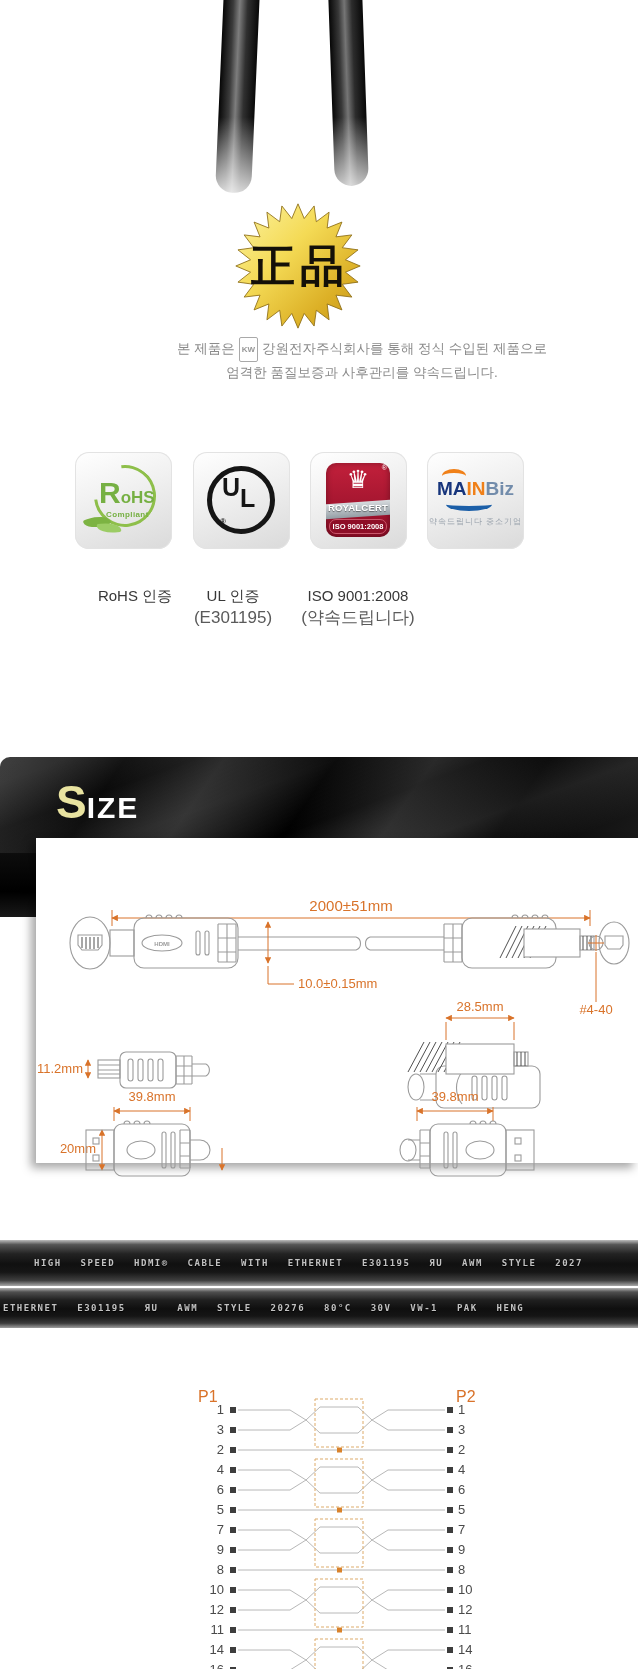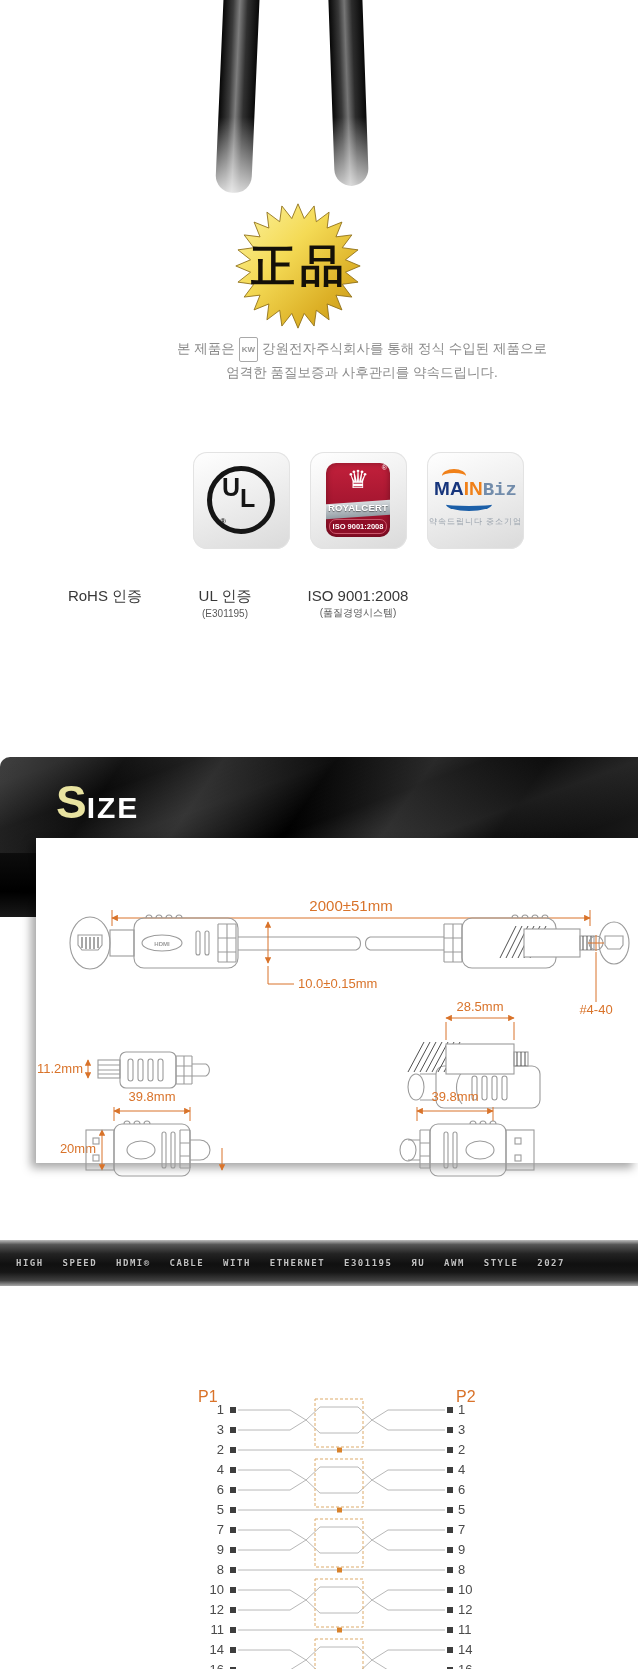--- a/index.html
+++ b/index.html
@@ -55,29 +55,29 @@
   .rc-band{position:absolute;top:39px;left:-6px;right:-6px;height:15px;transform:rotate(-4deg);
     background:linear-gradient(180deg,#d8dcdf,#939da4);}
   .rc-name{position:absolute;top:39px;left:0;right:0;text-align:center;color:#fff;font-size:9.5px;font-weight:bold;
     letter-spacing:.2px;text-shadow:0 1px 1px rgba(0,0,0,.45);}
   .rc-iso{position:absolute;bottom:3px;left:3px;right:3px;height:13px;line-height:13px;border-radius:7px;
     background:#8e0e27;border:1px solid #c9576b;color:#fff;font-size:7.5px;font-weight:bold;text-align:center;}
 
   .mb-wrap{position:absolute;inset:0;text-align:center;}
   .mb-arc{position:absolute;top:17px;left:15px;width:24px;height:10px;border-top:4px solid #f08018;border-radius:50%;}
   .mb-line{position:absolute;top:26px;left:0;right:0;font-size:19px;font-weight:800;white-space:nowrap;}
-  .mb-ma{color:#17357c}.mb-in{color:#f08018}.mb-biz{color:#728cab;font-weight:700;font-family:Liberation Mono, monospace;}
+  .mb-ma{color:#17357c}.mb-in{color:#f08018}.mb-biz{color:#728cab;font-weight:700;}
   .mb-swoosh{position:absolute;top:46px;left:19px;width:46px;height:8px;border-bottom:5px solid #1c5fa8;
     border-radius:0 0 100% 100%;}
   .mb-kr{position:absolute;top:64px;left:0;right:0;font-size:8px;color:#9aa3ad;letter-spacing:1px;}
 
   .cert-col{position:absolute;top:587px;width:130px;text-align:center;}
-  .c1{left:40px}.c2{left:160px}.c3{left:293px}.c4{left:410px}
+  .c1{left:70px}.c2{left:168px}.c3{left:293px}.c4{left:410px}
   .cert-main{font-size:15px;color:#383838;}
-  .cert-sub{font-size:10px;color:#5a5a5a;margin-top:2px;}
+  .cert-sub{font-size:17px;color:#5a5a5a;margin-top:2px;}
 
   
   .size-banner{position:absolute;left:0;top:757px;width:638px;height:96px;border-radius:10px 0 0 0;z-index:1;
     background-image:
       linear-gradient(160deg,rgba(255,255,255,.08) 8%,transparent 22%,rgba(255,255,255,.05) 38%,transparent 55%,rgba(255,255,255,.09) 72%,transparent 88%),
       linear-gradient(125deg,#303030 0%,#0a0a0a 18%,#2b2b2b 32%,#000 48%,#262626 62%,#050505 78%,#1b1b1b 100%);}
   .size-title{position:absolute;left:56px;top:22px;display:flex;align-items:baseline;}
   .size-s{font-size:46px;font-weight:bold;color:#e9e3a0;line-height:1;}
   .size-ize{font-size:30px;font-weight:bold;color:#fff;letter-spacing:2px;}
   .size-sub{margin-left:26px;font-size:23px;font-weight:bold;color:#fff;letter-spacing:1px;}
@@ -98,21 +98,21 @@
   .logot{font-family:"Liberation Sans",sans-serif;font-size:6px;font-weight:bold;fill:#9b9b9b;}
 
   
   .cable-strip{position:absolute;left:0;width:638px;overflow:hidden;display:flex;align-items:center;}
   .strip1{top:1240px;height:46px;
     background:linear-gradient(180deg,#bdbdbd 0%,#565656 10%,#232323 30%,#101010 52%,#161616 70%,#3f3f3f 88%,#a8a8a8 100%);}
   .strip2{top:1288px;height:40px;
     background:linear-gradient(180deg,#b3b3b3 0%,#4f4f4f 10%,#202020 30%,#0f0f0f 52%,#151515 70%,#3b3b3b 88%,#9e9e9e 100%);}
   .strip-text{white-space:nowrap;font-family:"DejaVu Sans Mono",monospace;font-size:9px;font-weight:bold;
     color:#c2c2c2;letter-spacing:1.5px;word-spacing:12px;text-shadow:0 1px 1px #000;}
-  .strip1 .strip-text{padding-left:16px;text-align:center;}
+  .strip1 .strip-text{padding-left:34px;text-align:center;}
   .strip2 .strip-text{padding-left:3px;}
 
   
   .pinmap{position:absolute;left:0;top:1388px;width:638px;height:281px;overflow:hidden;padding-left:42px;}
   .pin-p{position:absolute;top:0;font-size:16px;color:#d9732a;}
   .p1{left:198px}.p2{left:456px}
   .pin-num{position:absolute;font-size:13px;color:#4a4a4a;}
   .pin-num.left{left:166px;width:58px;text-align:right;}
   .pin-num.right{left:458px;width:58px;text-align:left;}
   #pin-svg{position:absolute;left:0;top:0;}
@@ -143,20 +143,27 @@
       <polygon id="star-poly" fill="url(#goldgrad)" stroke="#8a6a12" stroke-width="1" points="75.0,1.0 82.4,18.5 94.2,3.5 96.8,22.3 112.0,10.9 109.7,29.8 127.3,22.7 120.2,40.3 139.1,38.0 127.7,53.2 146.5,55.8 131.5,67.6 149.0,75.0 131.5,82.4 146.5,94.2 127.7,96.8 139.1,112.0 120.2,109.7 127.3,127.3 109.7,120.2 112.0,139.1 96.8,127.7 94.2,146.5 82.4,131.5 75.0,149.0 67.6,131.5 55.8,146.5 53.2,127.7 38.0,139.1 40.3,120.2 22.7,127.3 29.8,109.7 10.9,112.0 22.3,96.8 3.5,94.2 18.5,82.4 1.0,75.0 18.5,67.6 3.5,55.8 22.3,53.2 10.9,38.0 29.8,40.3 22.7,22.7 40.3,29.8 38.0,10.9 53.2,22.3 55.8,3.5 67.6,18.5"></polygon>
     </svg>
     <span class="seal-text">正品</span>
   </div>
 
   <div class="desc">
     <div><span>본 제품은</span><span class="kw-logo">KW</span><span>강원전자주식회사를 통해 정식 수입된 제품으로</span></div>
     <div>엄격한 품질보증과 사후관리를 약속드립니다.</div>
   </div>
 
+  <div class="badge b1">
+    <div class="rohs-circle"></div>
+    <div class="rohs-text"><span class="rohs-R">R</span><span class="rohs-ohs">oHS</span></div>
+    <div class="rohs-comp">Compliant</div>
+    <div class="leaf leaf1"></div>
+    <div class="leaf leaf2"></div>
+  </div>
   <div class="badge b2">
     <div class="ul-ring">
       <span class="ul-u">U</span>
       <span class="ul-l">L</span>
       <span class="ul-reg">®</span>
     </div>
   </div>
   <div class="badge b3">
     <div class="rc-box">
       <span class="rc-reg">®</span>
@@ -178,21 +185,21 @@
   <div class="cert-col c1">
     <div class="cert-main">RoHS 인증</div>
     <div class="cert-sub"></div>
   </div>
   <div class="cert-col c2">
     <div class="cert-main">UL 인증</div>
     <div class="cert-sub">(E301195)</div>
   </div>
   <div class="cert-col c3">
     <div class="cert-main">ISO 9001:2008</div>
-    <div class="cert-sub">(품질경영시스템)</div>
+    <div class="cert-sub">(약속드립니다)</div>
   </div>
 
   <div class="size-banner">
     <div class="size-title">
       <span class="size-s">S</span>
         <span class="size-ize">IZE</span>
     </div>
   </div>
   <div class="black-strip"></div>
   <div class="white-card"></div>
@@ -322,20 +329,23 @@
       <rect class="art" x="453" y="1132" width="4" height="36" rx="2"></rect>
       <ellipse class="art" cx="480" cy="1150" rx="14" ry="9"></ellipse>
       <rect class="art" x="506" y="1130" width="28" height="40"></rect>
       <rect class="art" x="515" y="1138" width="6" height="6"></rect>
       <rect class="art" x="515" y="1155" width="6" height="6"></rect>
     </g>
   </svg>
 
   <div class="cable-strip strip1">
     <span class="strip-text">HIGH SPEED HDMI® CABLE WITH ETHERNET E301195 ЯU AWM STYLE 2027</span>
+  </div>
+  <div class="cable-strip strip2">
+    <span class="strip-text">ETHERNET E301195 ЯU AWM STYLE 20276 80°C 30V VW-1 PAK HENG</span>
   </div>
 
   <div class="pinmap">
     <svg id="pin-svg" width="638" height="281">
         <rect class="psq" x="230" y="19" width="6" height="6"></rect>
         <rect class="psq" x="447" y="19" width="6" height="6"></rect>
         <rect class="psq" x="230" y="39" width="6" height="6"></rect>
         <rect class="psq" x="447" y="39" width="6" height="6"></rect>
         <rect class="psq" x="230" y="59" width="6" height="6"></rect>
         <rect class="psq" x="447" y="59" width="6" height="6"></rect>

